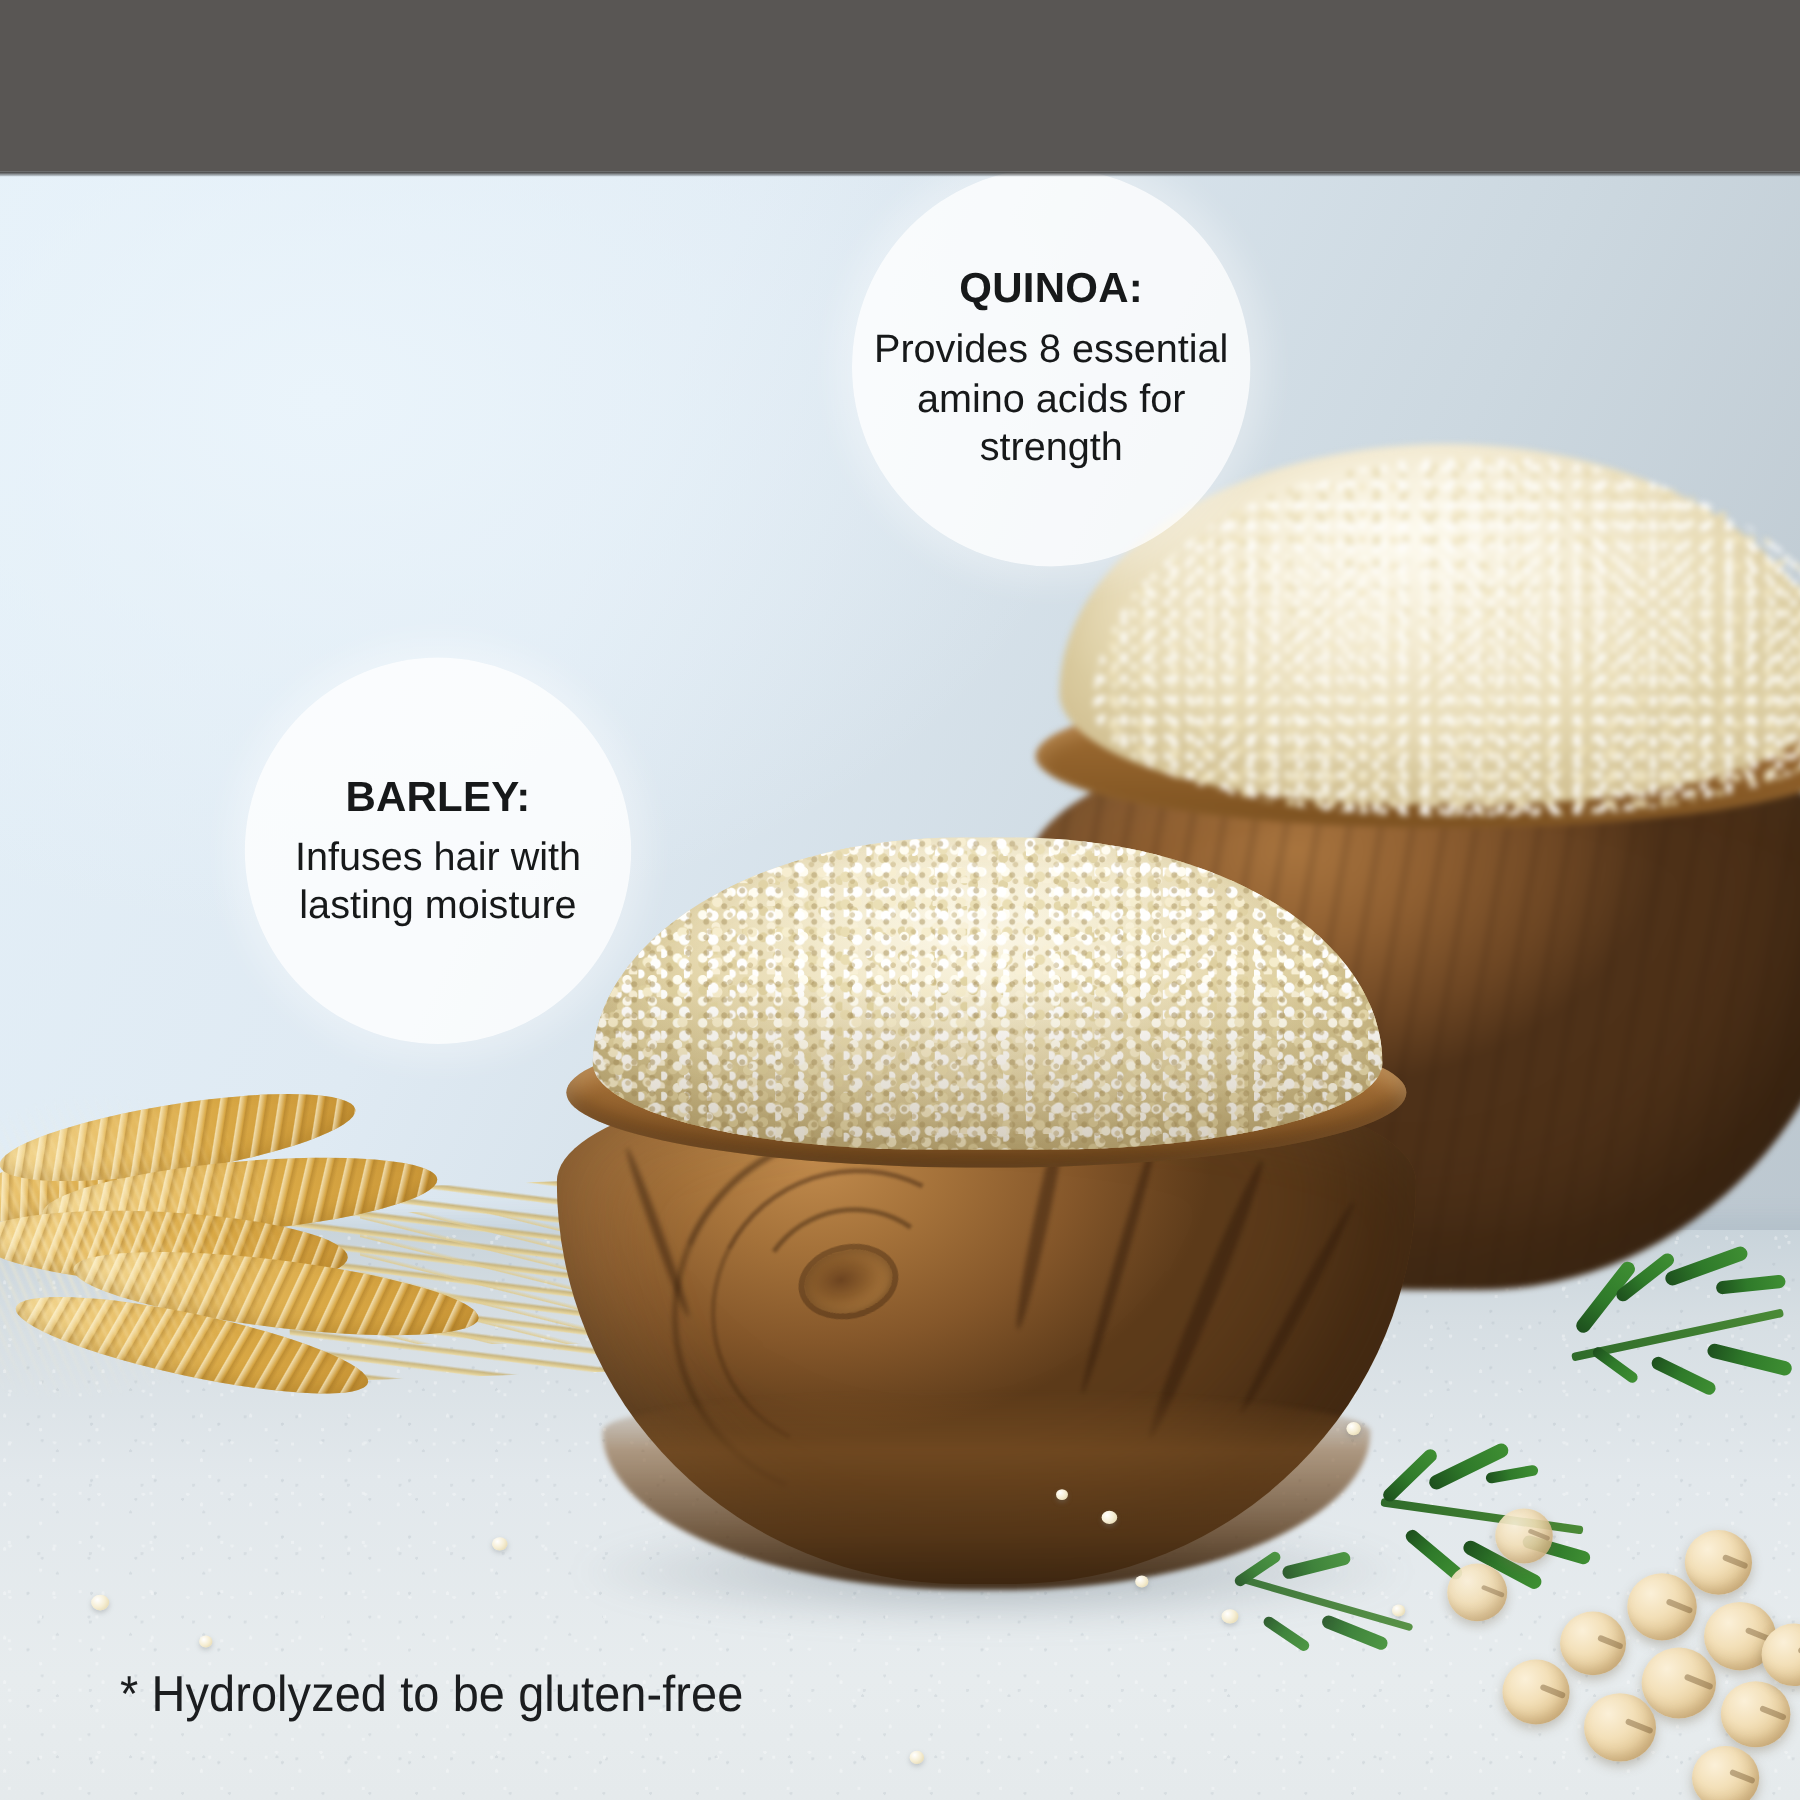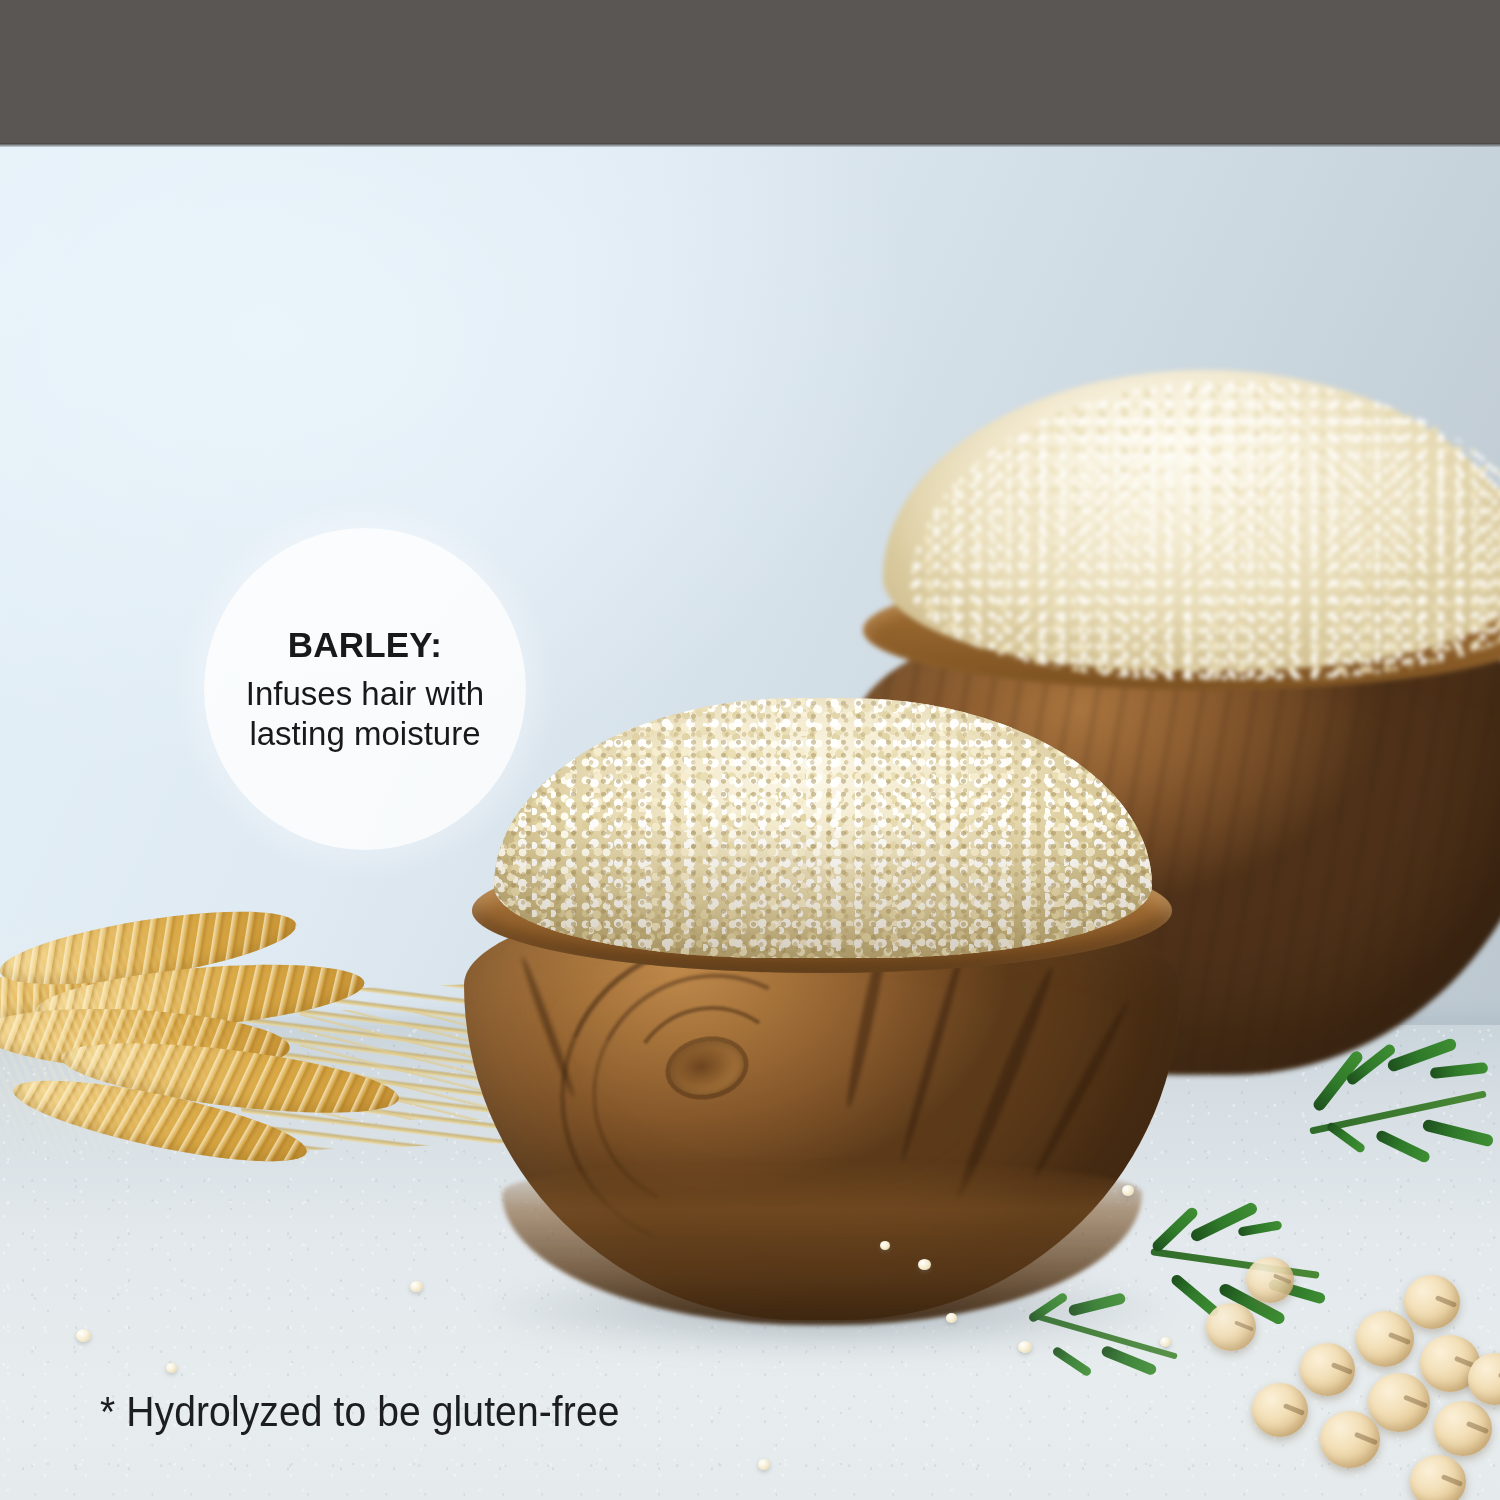--- a/index.html
+++ b/index.html
@@ -419,21 +419,21 @@
   }
 
   #callout-quinoa {
     left: 710px; top: 140px;
     width: 332px; height: 332px;
     font-size: 33px;
   }
   #callout-quinoa .c-title { font-size: 35px; margin-bottom: 10px; }
 
   #callout-barley {
-    left: 204px; top: 528px;
+    left: 204px; top: 548px;
     width: 322px; height: 322px;
     font-size: 33px;
   }
   #callout-barley .c-title { font-size: 35px; margin-bottom: 9px; }
 
   #callout-soy {
     left: 1096px; top: 895px;
     width: 330px; height: 312px;
     font-size: 31px;
   }
@@ -582,20 +582,24 @@
     <div class="q-seed" style="left:918px; top:1114px; width:13px; height:11px;"></div>
     <div class="q-seed" style="left:946px; top:1168px; width:11px; height:10px;"></div>
     <div class="q-seed" style="left:1018px;top:1196px; width:14px; height:12px;"></div>
     <div class="q-seed" style="left:758px; top:1314px; width:12px; height:11px;"></div>
     <div class="q-seed" style="left:880px; top:1096px; width:10px; height:9px;"></div>
     <div class="q-seed" style="left:1122px;top:1040px; width:12px; height:11px;"></div>
     <div class="q-seed" style="left:1160px;top:1192px; width:11px; height:10px;"></div>
 
   </div>
 
+  <div class="callout" id="callout-quinoa">
+    <div class="c-title">QUINOA:</div>
+    <div class="c-body">Provides 8 essential amino acids for strength</div>
+  </div>
 
   <div class="callout" id="callout-barley">
     <div class="c-title">BARLEY:</div>
     <div class="c-body">Infuses hair with lasting moisture</div>
   </div>
 
 
   <div id="footnote">* Hydrolyzed to be gluten-free</div>
 
 </div>

